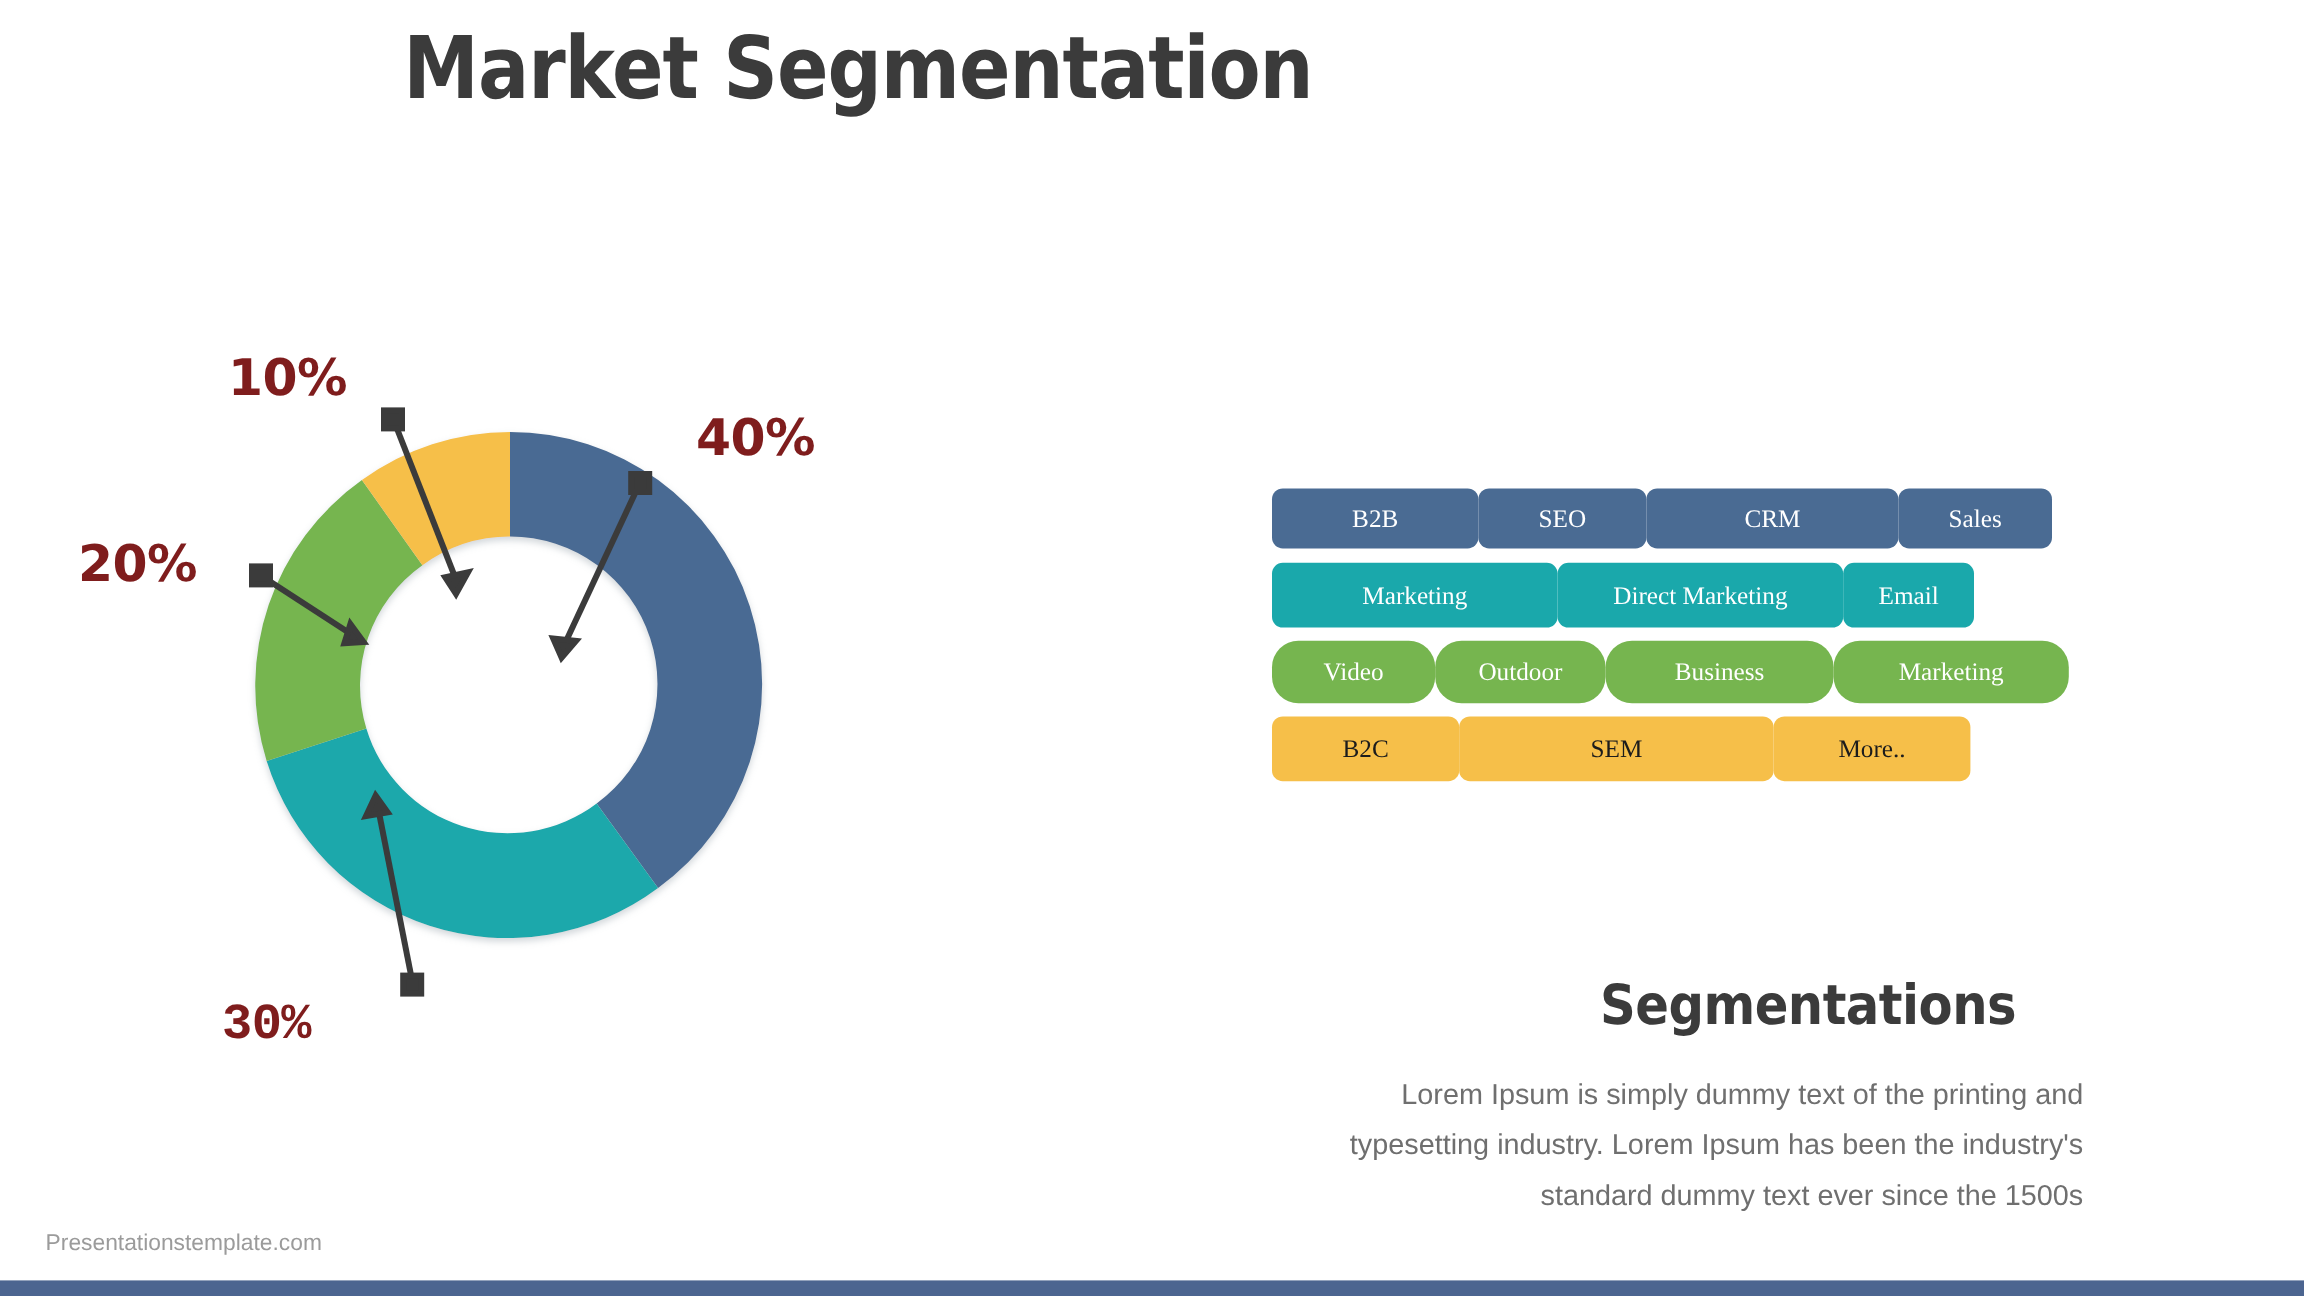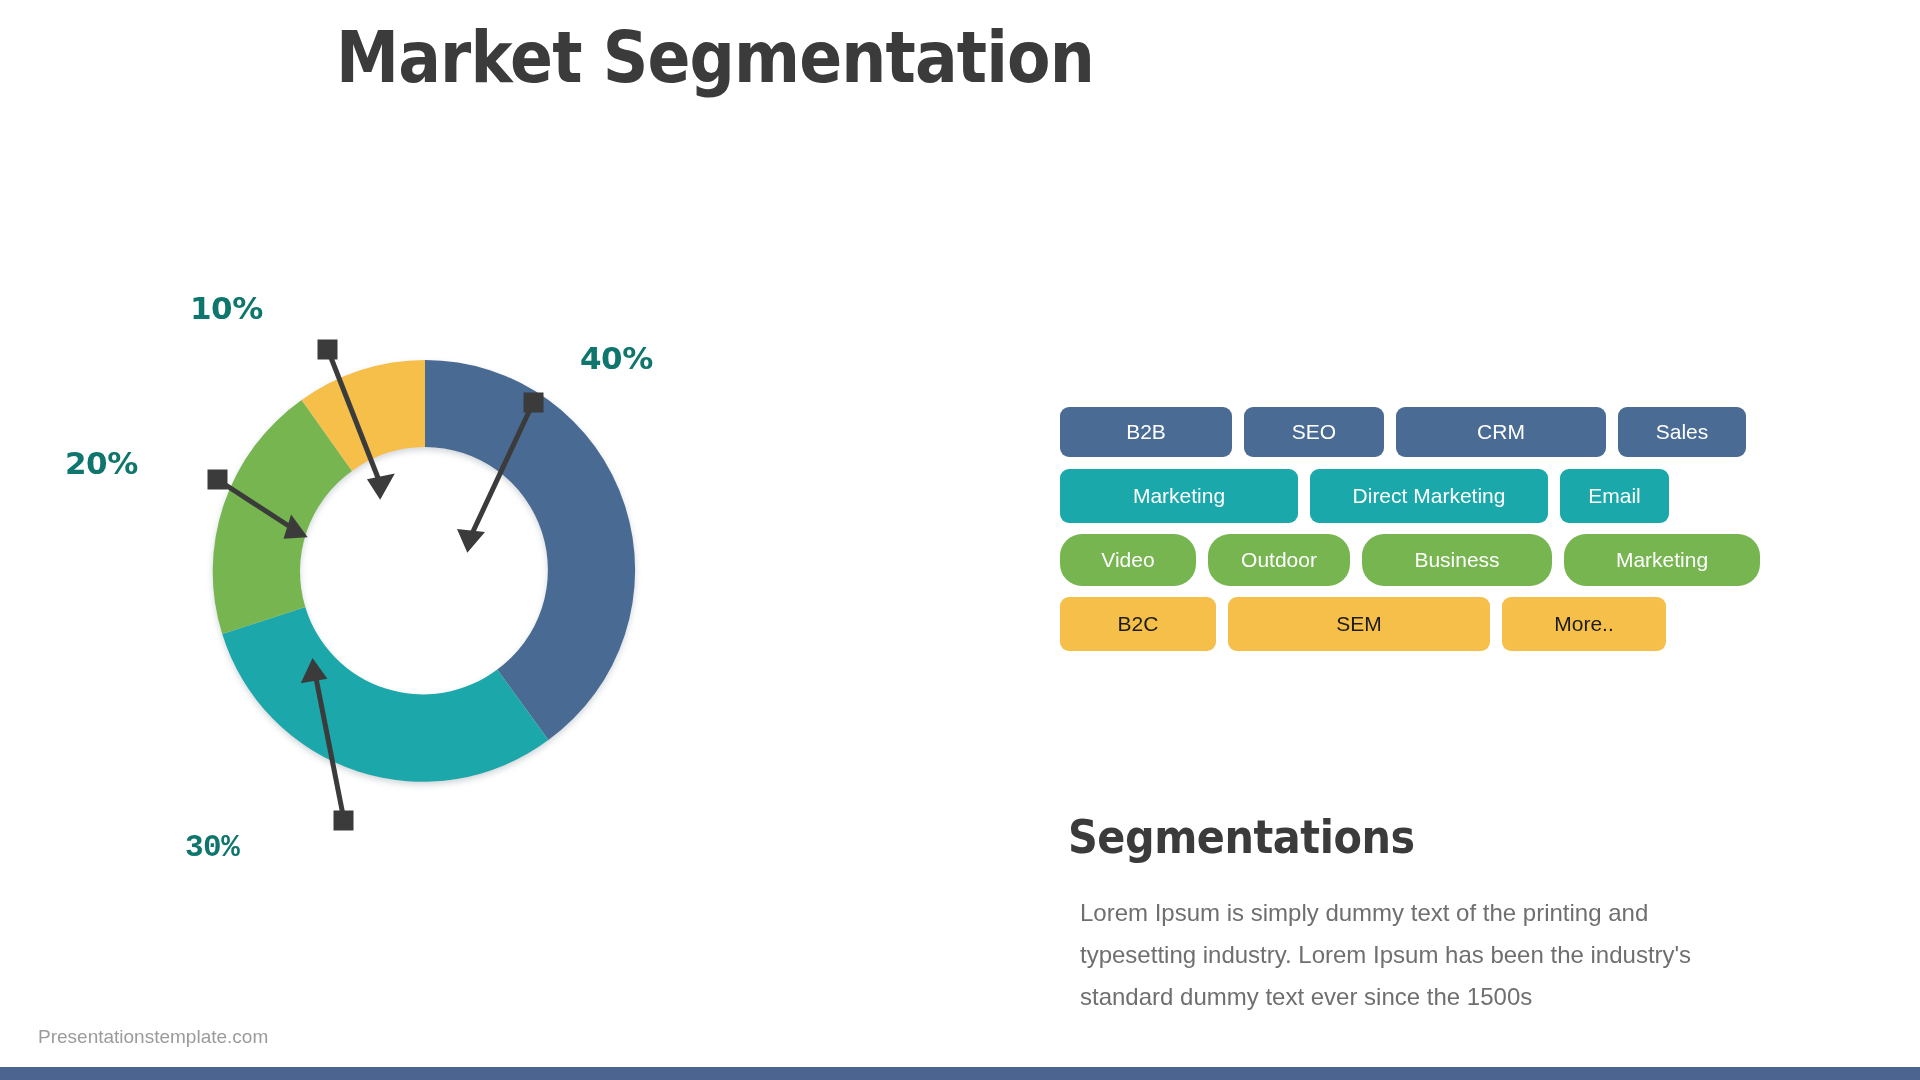--- a/index.html
+++ b/index.html
@@ -47,23 +47,23 @@
     left: 50px;
     top: 105px;
     width: 450px;
     height: 450px;
   }
   .donut-svg { display: block; }
 
   .pct-label {
     position: absolute;
     font-family: "DejaVu Sans", sans-serif;
-    font-size: 31px;
+    font-size: 42px;
     font-weight: bold;
-    color: #0f766e;
+    color: #7f1d1d;
     letter-spacing: -0.5px;
     white-space: nowrap;
   }
   .pct-10 { left: 40px;  top: 50px; }
   .pct-40 { left: 430px; top: 100px; }
   .pct-20 { left: -85px; top: 205px; }
   .pct-30 { left: 35px;  top: 590px; font-family: Liberation Mono, monospace; }
 
   .leader-svg {
     position: absolute;
@@ -92,37 +92,37 @@
   .tag-row.row-green  { justify-content: flex-start; }
   .tag-row.row-yellow { justify-content: flex-start; }
 
   .tag {
     display: inline-flex;
     align-items: center;
     justify-content: center;
     border-radius: 9px;
     color: #ffffff;
     font-size: 21px;
-    font-family: Liberation Sans, sans-serif;
-    margin-right: 12px;
+    font-family: Liberation Serif, serif;
     box-sizing: border-box;
     white-space: nowrap;
     user-select: none;
   }
   .tag.blue   { background: #4a6b93; height: 50px; }
   .tag.teal   { background: #1aa8ab; height: 54px; }
   .tag.green  { background: #76b54f; height: 52px; border-radius: 22px; }
   .tag.yellow { background: #f6bf49; color: #1c1c1c; height: 54px; }
 
   
   .copy-block {
     position: absolute;
     left: 1068px;
     top: 810px;
     width: 680px;
+    text-align: right;
   }
   .copy-heading {
     font-family: "DejaVu Sans", sans-serif;
     font-size: 46px;
     font-weight: bold;
     color: #3b3b3b;
     letter-spacing: -0.5px;
     margin: 0 0 28px 0;
     transform: scaleX(0.9);
     transform-origin: left center;

